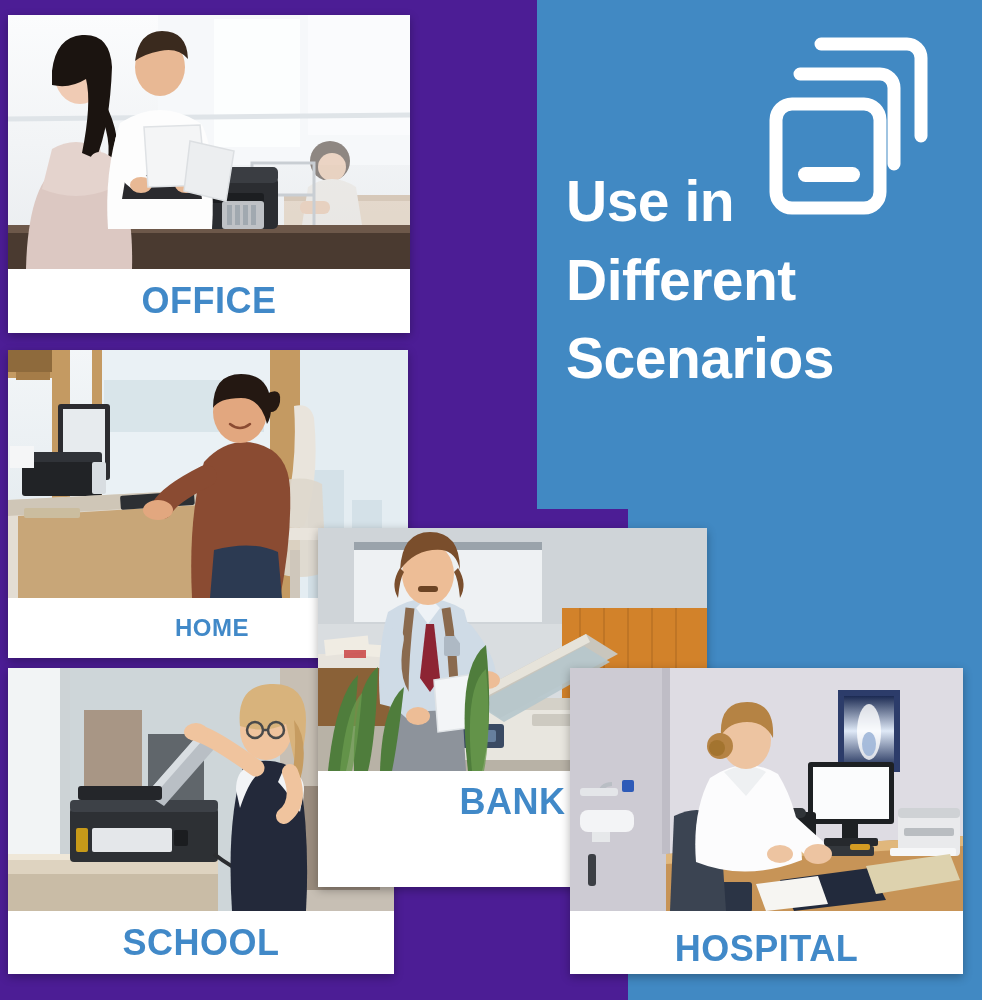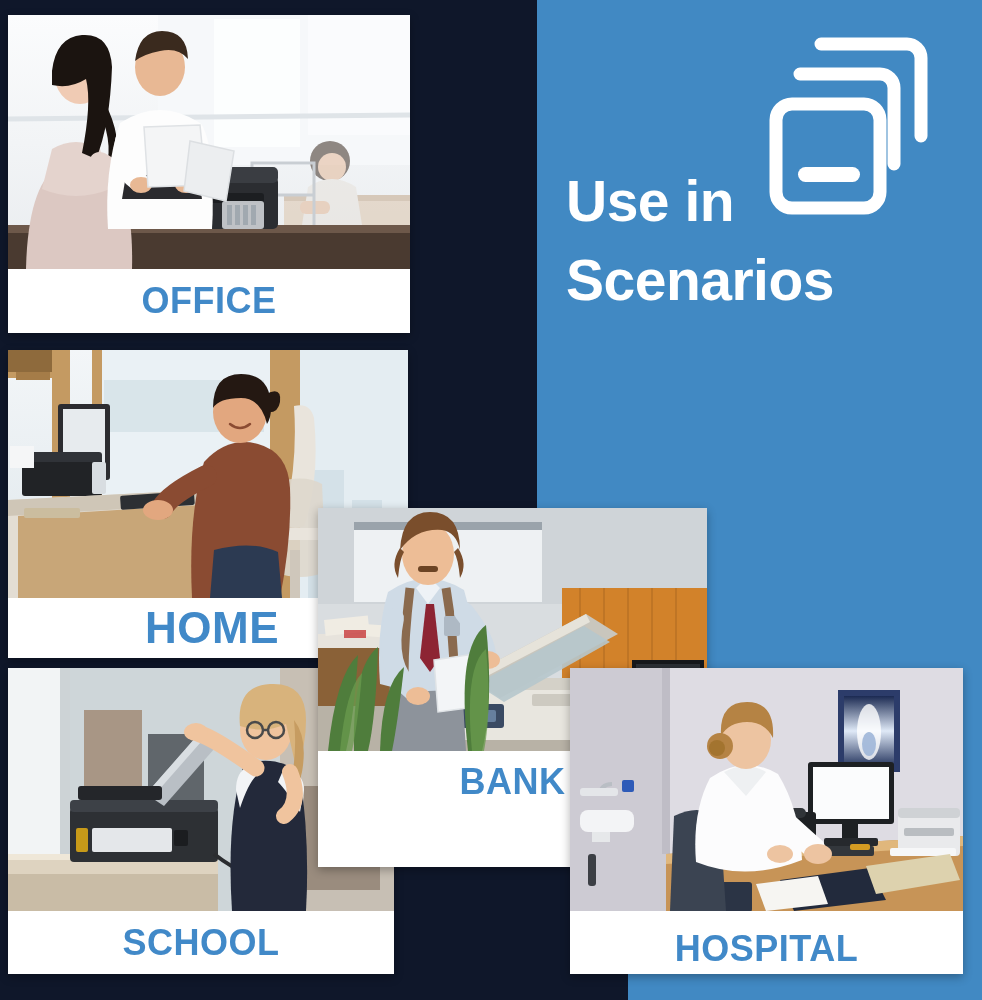--- a/index.html
+++ b/index.html
@@ -9,21 +9,21 @@
     background: #ffffff;
   }
   body {
     font-family: "Liberation Sans", sans-serif;
   }
 
   #stage {
     position: relative;
     width: 982px;
     height: 1000px;
-    background: #0f172a;
+    background: #4c1d95;
     overflow: hidden;
   }
 
   
   .blue-panel {
     position: absolute;
     background: #4189c3;
   }
   #blue-upper {
     left: 537px;
@@ -94,44 +94,45 @@
     justify-content: center;
   }
 
   
   #card-office   { left: 8px;   top: 15px;  width: 402px; height: 318px;  z-index: 3; }
   #card-office   .photo   { height: 254px; flex: 0 0 254px; }
   #card-office   .caption { height: 64px;  font-size: 36px; }
 
   #card-home     { left: 8px;   top: 350px; width: 400px; height: 308px; z-index: 3; }
   #card-home     .photo   { height: 248px; flex: 0 0 248px; }
-  #card-home     .caption { height: 60px;  font-size: 44px; padding-left: 8px; }
+  #card-home     .caption { height: 60px;  font-size: 24px; padding-left: 8px; }
 
   #card-school   { left: 8px;   top: 668px; width: 386px; height: 306px; z-index: 3; }
   #card-school   .photo   { height: 243px; flex: 0 0 243px; }
   #card-school   .caption { height: 63px;  font-size: 36px; text-align: right; }
 
-  #card-bank     { left: 318px; top: 508px; width: 389px; height: 359px; z-index: 5; }
+  #card-bank     { left: 318px; top: 528px; width: 389px; height: 359px; z-index: 5; }
   #card-bank     .photo   { height: 243px; flex: 0 0 243px; }
   #card-bank     .caption { height: 62px;  font-size: 36px; }
 
   #card-hospital { left: 570px; top: 668px; width: 393px; height: 306px; z-index: 5; }
   #card-hospital .photo   { height: 243px; flex: 0 0 243px; }
   #card-hospital .caption { height: 75px;  font-size: 36px; }
 </style>
 </head>
 <body>
 
 <div id="stage">
 
   <div class="blue-panel" id="blue-upper"></div>
   <div class="blue-panel" id="blue-lower"></div>
 
   <div id="headline">
     <span class="hl-line">Use in</span>
+    <span class="hl-line">Different</span>
     <span class="hl-line">Scenarios</span>
   </div>
 
   <div id="stack-icon">
     <svg viewBox="0 0 168 186" xmlns="http://www.w3.org/2000/svg">
       <g fill="none" stroke="#ffffff" stroke-width="13" stroke-linecap="round" stroke-linejoin="round">
 
         <path d="M 53 8 L 139 8 A 14 14 0 0 1 153 22 L 153 100"></path>
 
         <path d="M 32 38 L 112 38 A 14 14 0 0 1 126 52 L 126 128"></path>

